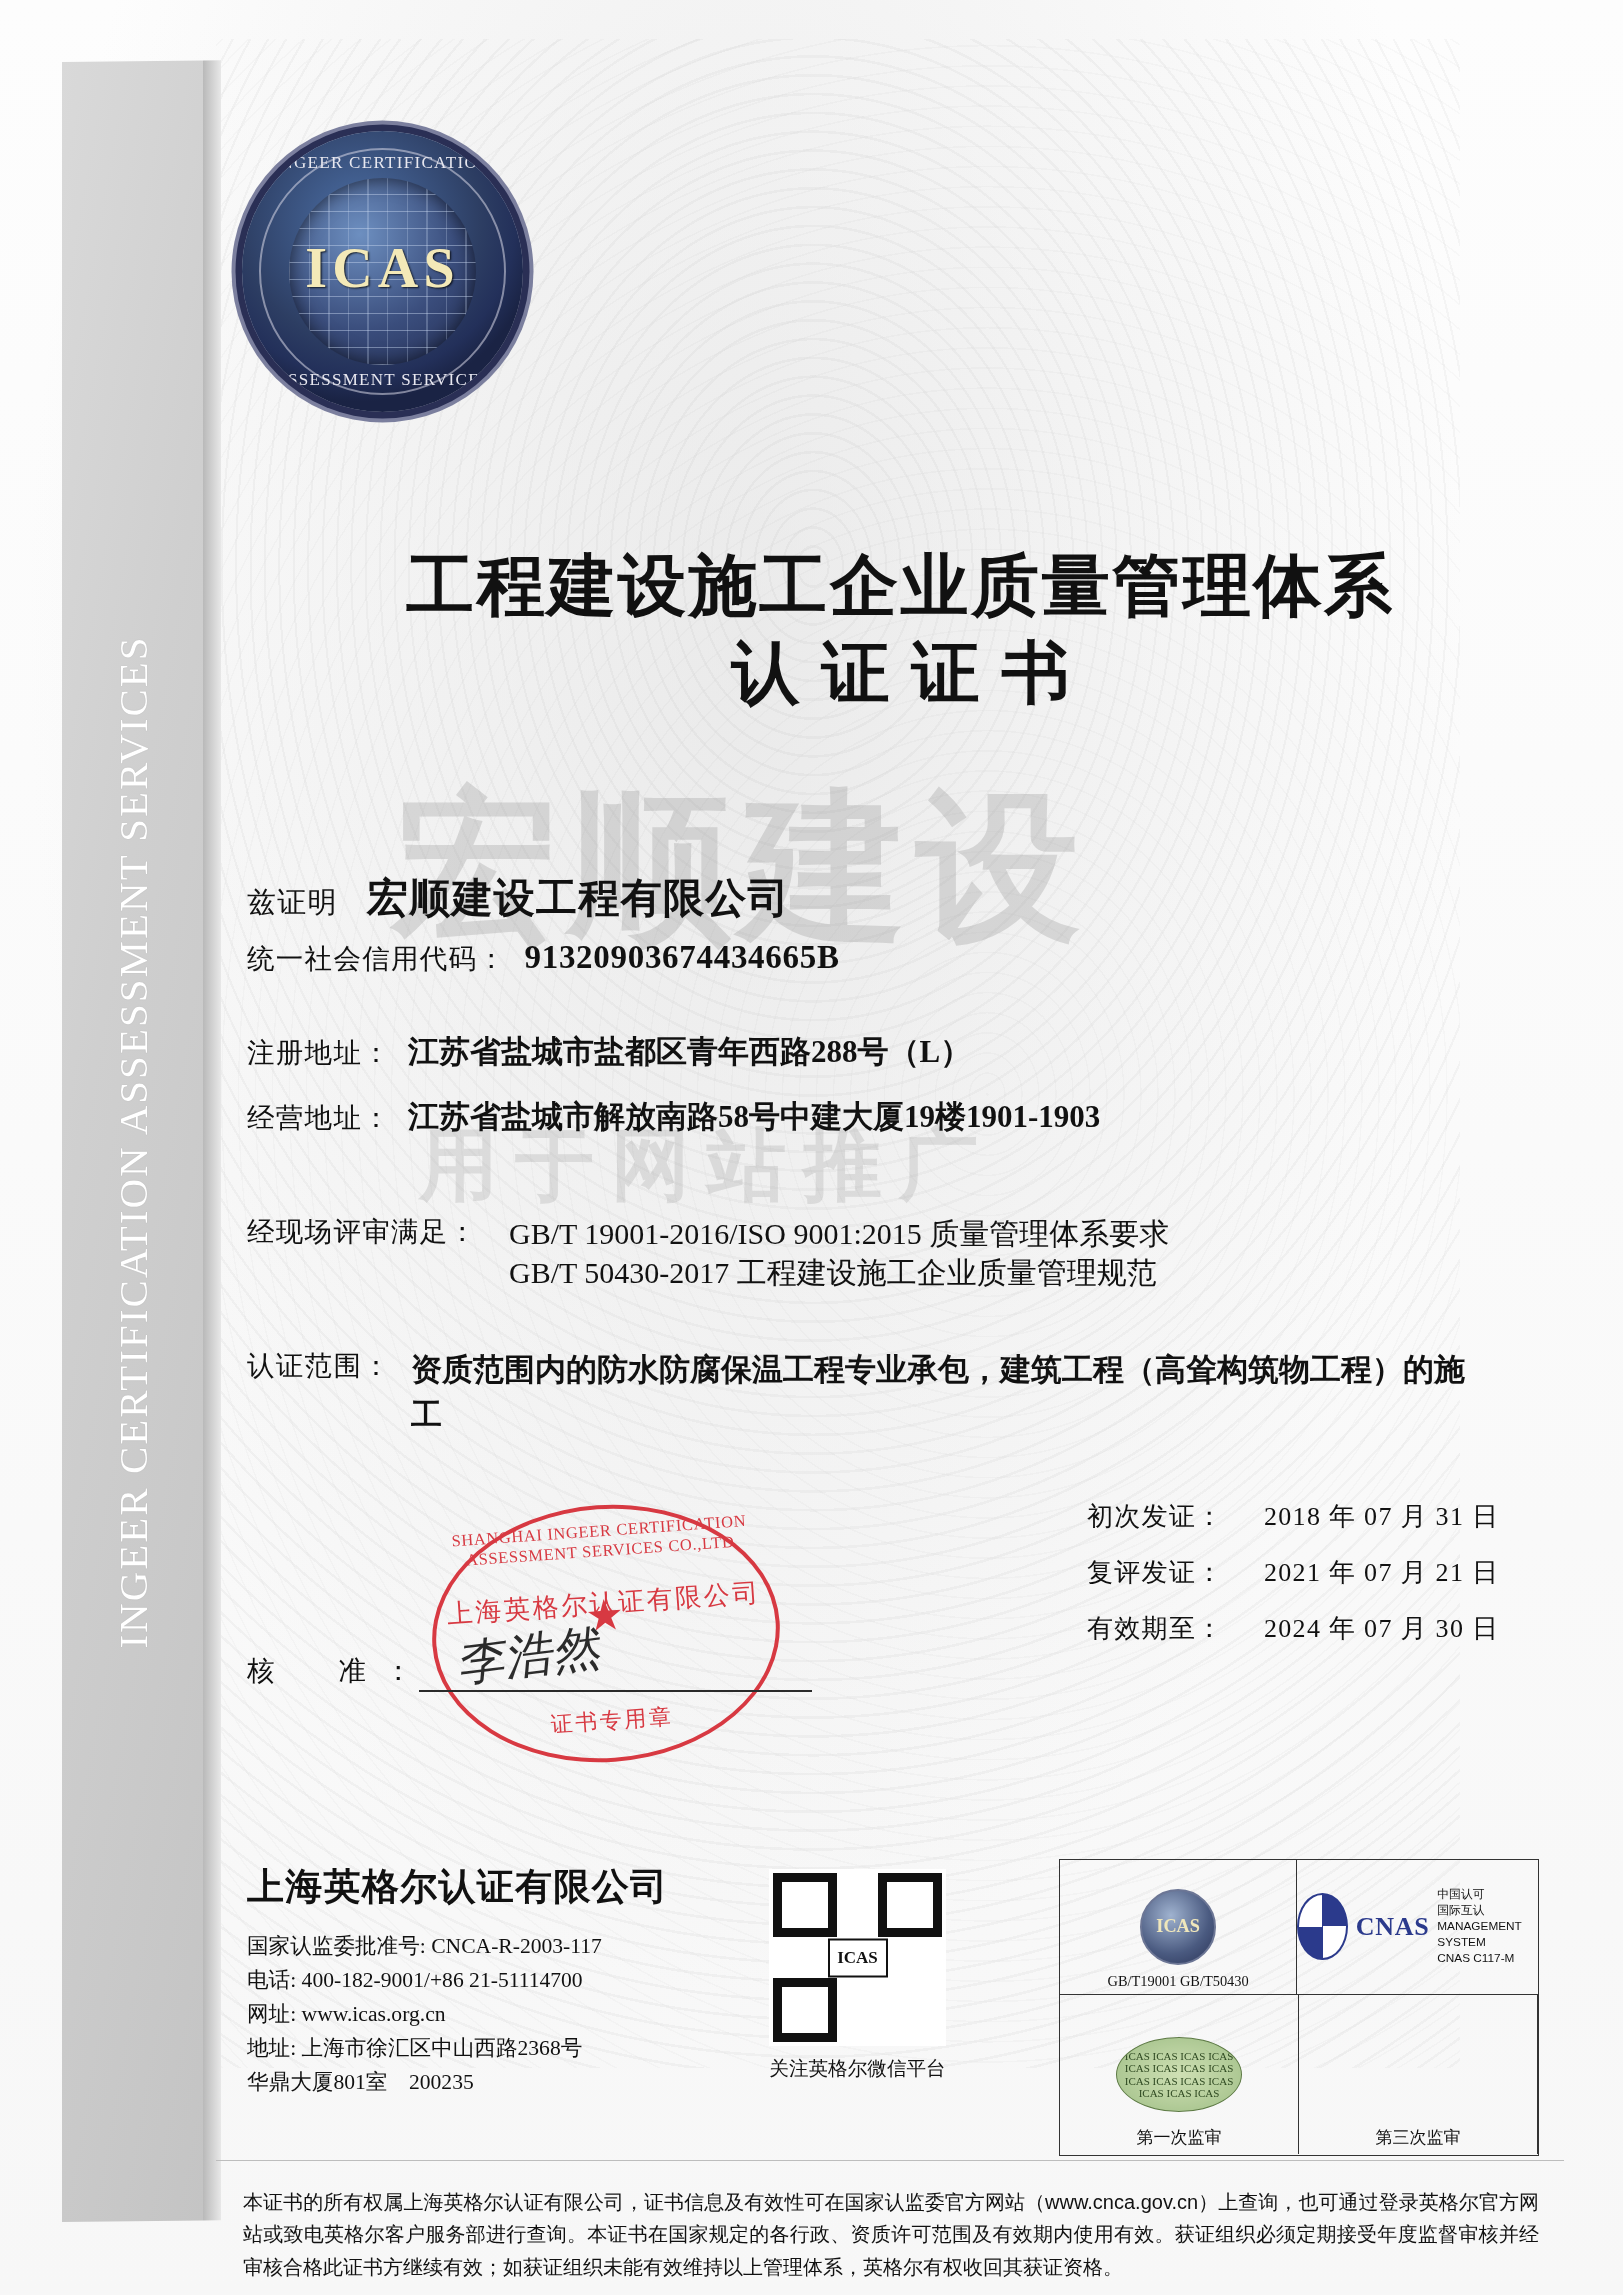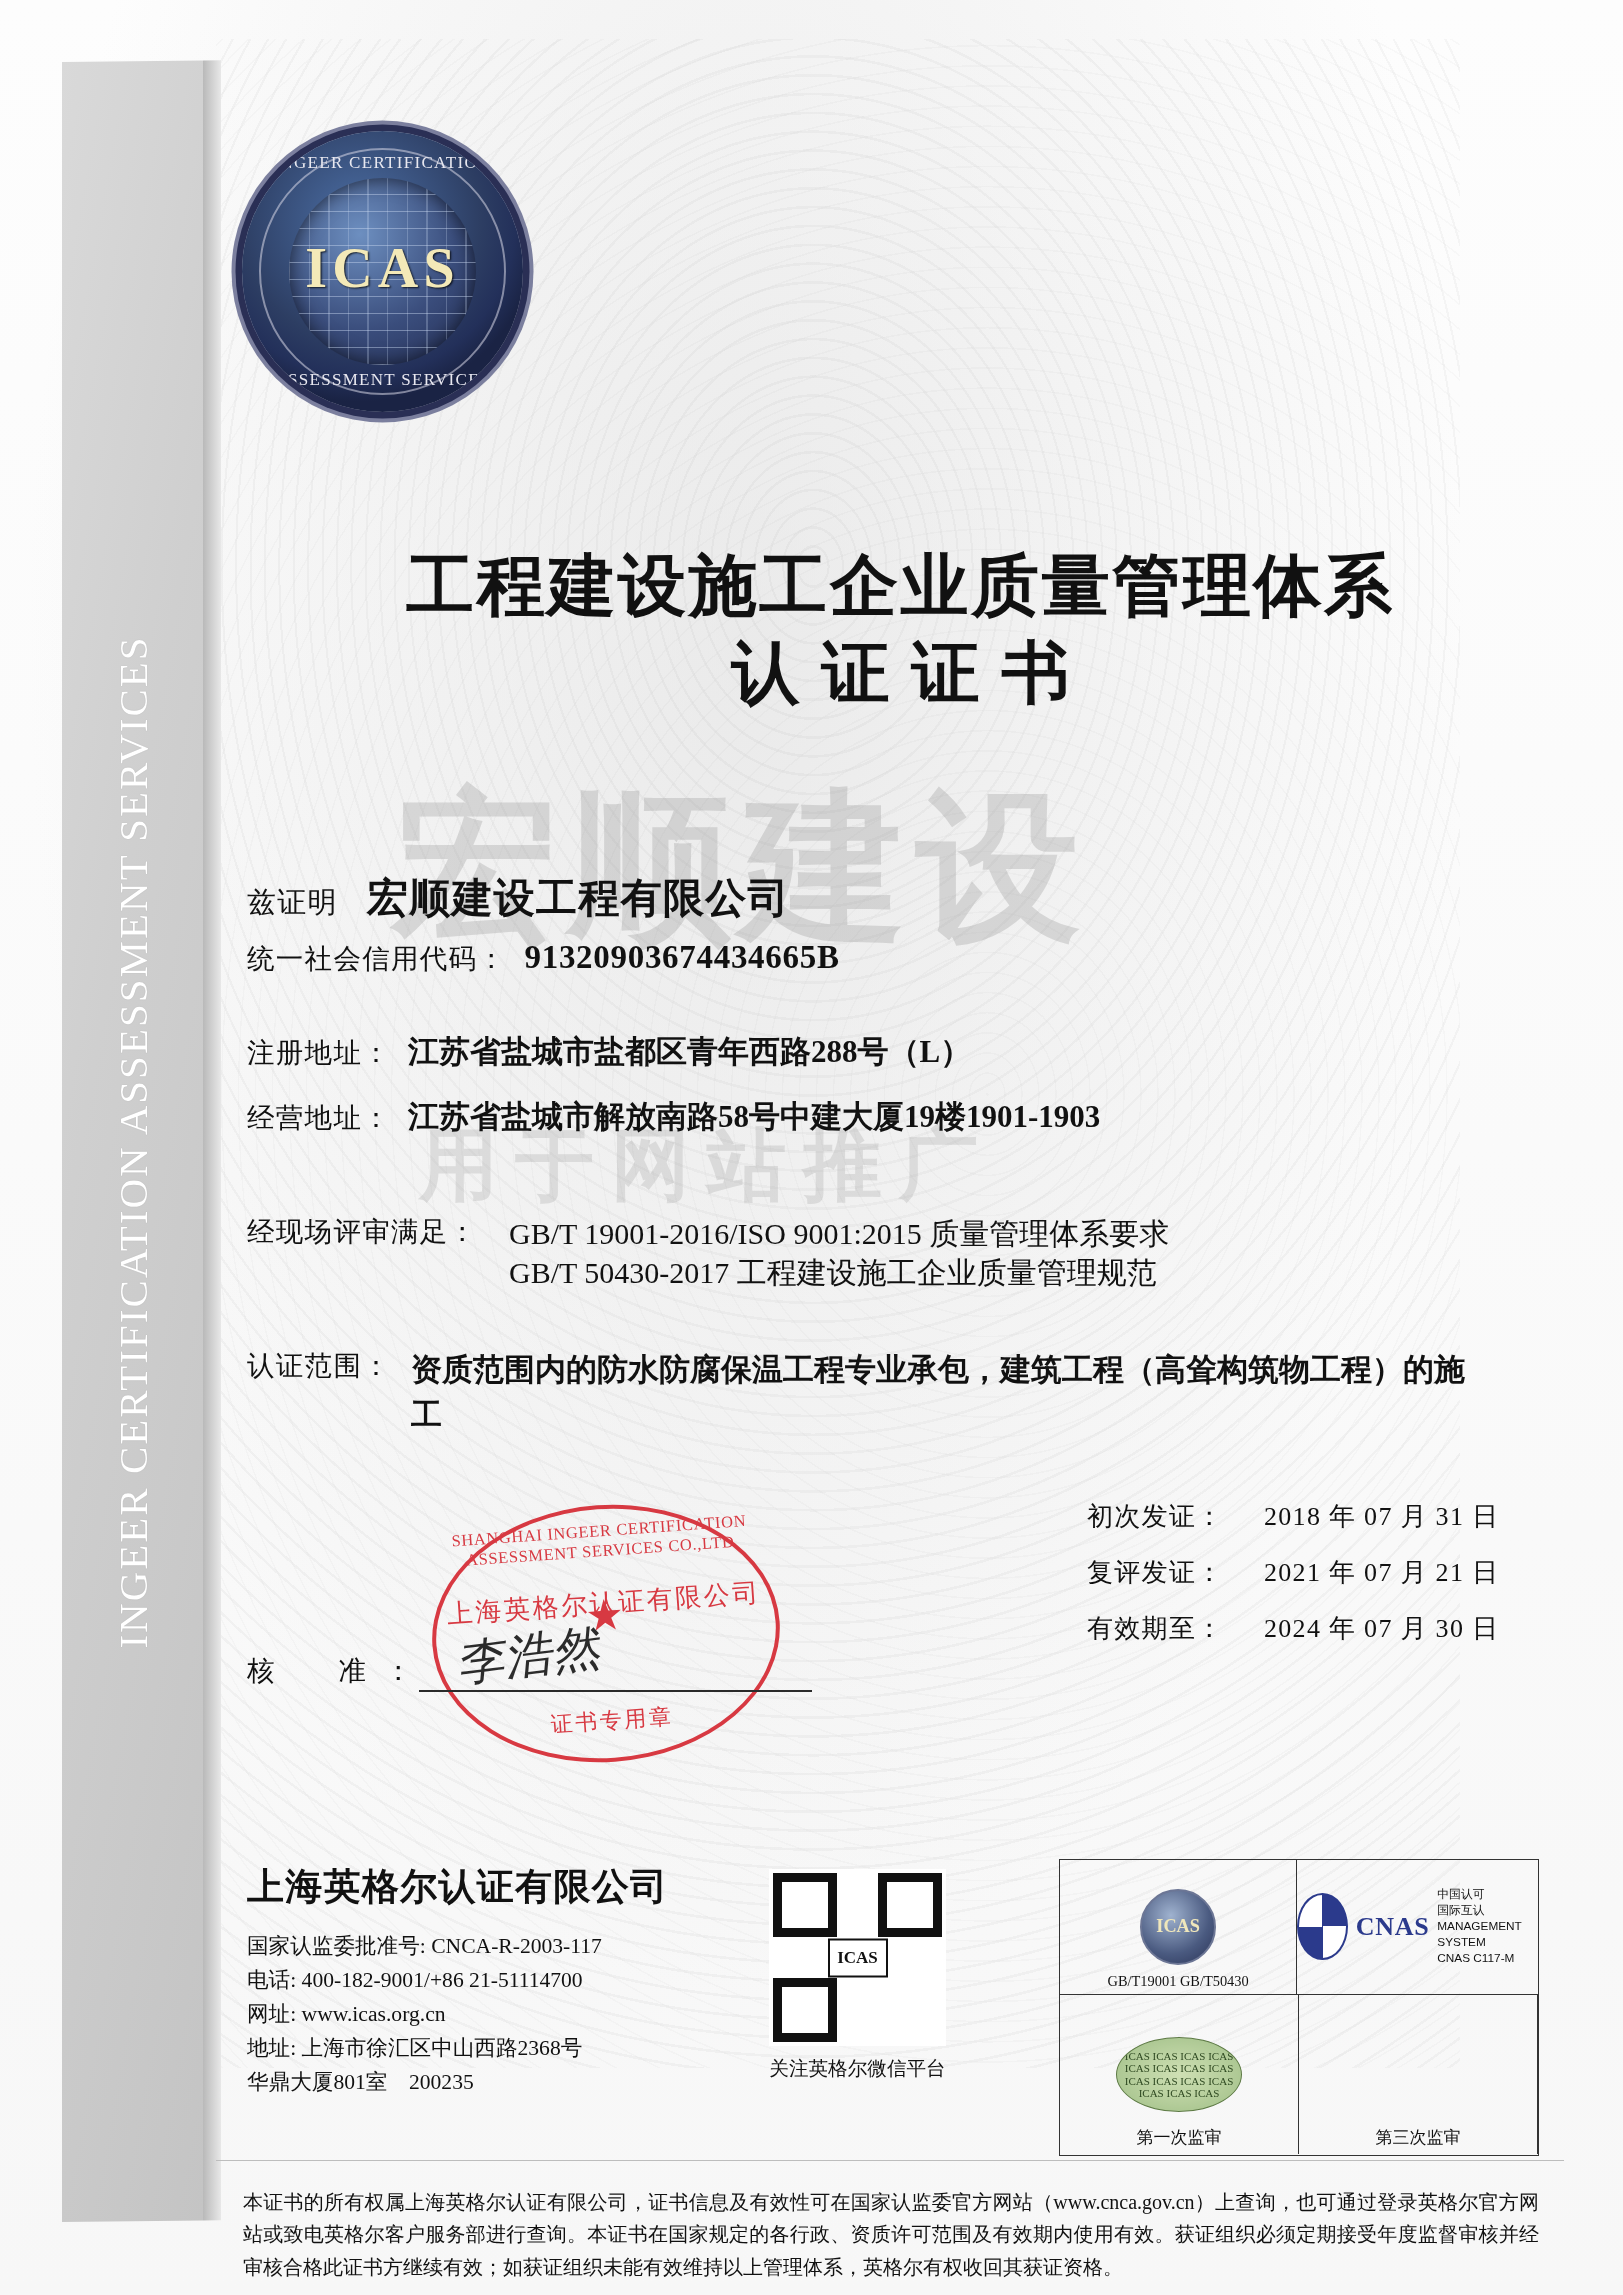--- a/index.html
+++ b/index.html
@@ -227,21 +227,21 @@
     display:flex;align-items:center;justify-content:center;
     font-family:"Liberation Serif", serif;font-size:18.3px;color:#1d3b1d;text-align:center;
     line-height:1.1;overflow:hidden;
   }
   .stamp-green{background:radial-gradient(ellipse at 50% 50%,#cfe0b4 0%,#9fbe86 100%);border:1.3px solid #5d7a45;font-size:11px;color:#2f4a22;}
   .stamp-dark{background:radial-gradient(ellipse at 50% 50%,#555f4a 0%,#2f3a2b 100%);border:1.3px solid #1f2a1c;color:#d9e6c6;font-size:17px;}
   .bot-cap{position:absolute;bottom:5.2px;font-family:"Liberation Serif", serif;font-size:17px;color:#111;}
   
   .disclaimer{
     position:absolute;left:243px;top:2186px;width:1296px;
-    font-family:Liberation Serif, serif;font-size:20px;line-height:1.62;color:#111;text-align:justify;
+    font-family:Liberation Sans, sans-serif;font-size:20px;line-height:1.62;color:#111;text-align:justify;
   }
   .hr-line{position:absolute;left:216px;top:2160px;width:1348px;height:1.3px;background:#bdbdbd;}
 </style>
 </head>
 <body>
 
 <div id="cert">
 
   <div class="texture"></div>
 

